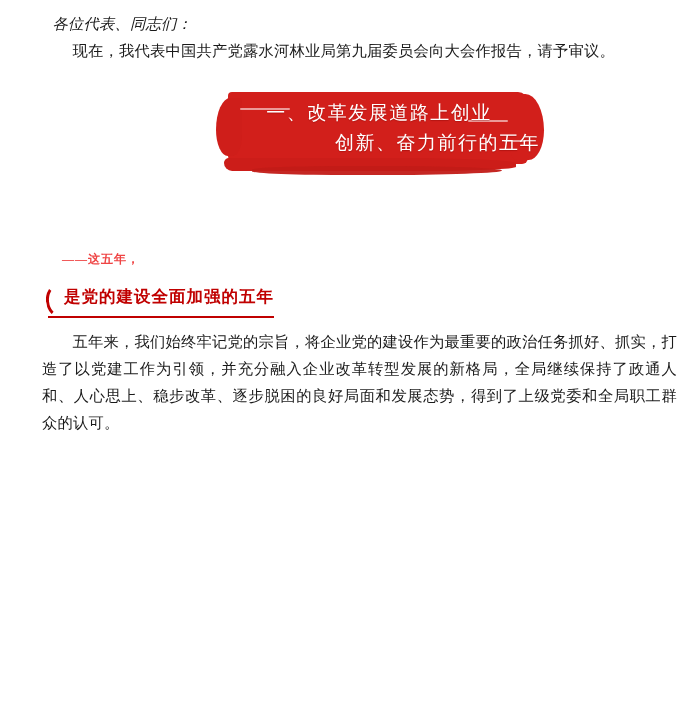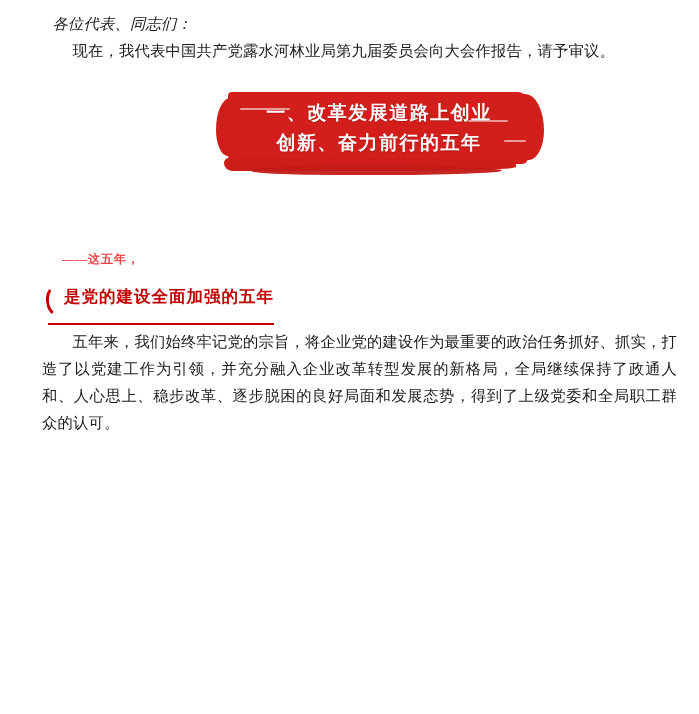--- a/index.html
+++ b/index.html
@@ -114,27 +114,27 @@
   .brush .s2 { left: 250px; top: 32px; width: 40px; }
   .brush .s3 { left: 286px; top: 52px; width: 22px; }
   .banner-text {
     position: absolute;
     left: 196px;
     top: 16px;
     width: 322px;
     text-align: center;
     color: #ffffff;
     font-family: "Liberation Serif", "DejaVu Serif", serif;
-    font-weight: bold;
+    font-weight: normal;
     font-size: 19px;
     line-height: 30px;
     letter-spacing: 1.5px;
     text-shadow: 0 1px 1px rgba(120,0,0,0.35);
   }
-  .banner-line2 { letter-spacing: 1.5px; }
+  .banner-line2 { letter-spacing: 1.5px; text-align: right; }
 
   
   .sub-heading-1 {
     color: #ef4444;
     font-size: 12px;
     font-weight: bold;
     letter-spacing: 1px;
     margin: 0 0 0 40px;
     line-height: 30px;
   }
@@ -145,21 +145,21 @@
   }
   .sub-heading-2 {
     color: #c00000;
     font-size: 16.5px;
     font-weight: bold;
     letter-spacing: 1px;
     line-height: 30px;
     padding-left: 16px;
     border-bottom: 2px solid #c00000;
     display: inline-block;
-    padding-bottom: 11px;
+    padding-bottom: 4px;
   }
   .curve-mark {
     position: absolute;
     left: -2px;
     top: 2px;
     width: 16px;
     height: 28px;
     border-left: 3px solid #c00000;
     border-top-left-radius: 14px 18px;
     border-bottom-left-radius: 14px 18px;

